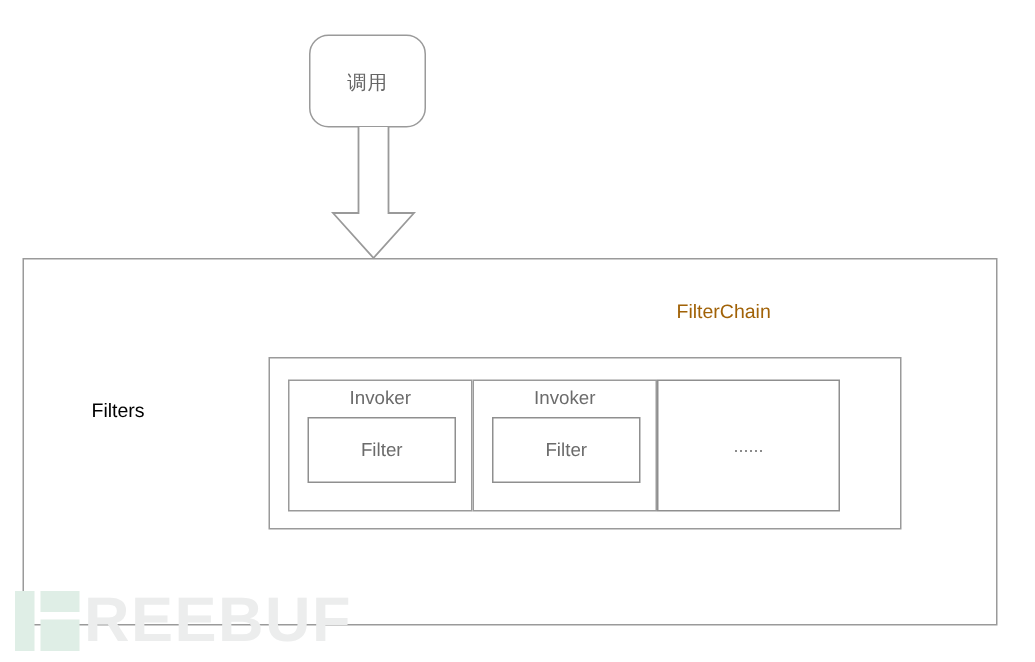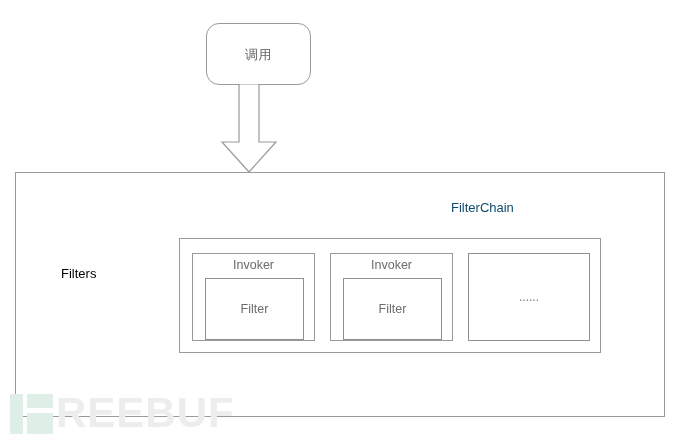--- a/index.html
+++ b/index.html
@@ -21,21 +21,21 @@
     inset: 0;
     width: 690px;
     height: 441px;
   }
 
   
   .call-box {
     position: absolute;
     left: 206px;
     top: 23px;
-    width: 105px;
+    width: 78px;
     height: 62px;
     border: 1px solid #9a9a9a;
     border-radius: 13px;
     background: #ffffff;
     box-sizing: border-box;
     display: flex;
     align-items: center;
     justify-content: center;
   }
   .call-box-label {
@@ -74,21 +74,21 @@
     top: 94px;
     font-size: 13px;
     color: #000000;
     line-height: 1;
   }
   .filterchain-label {
     position: absolute;
     left: 435px;
     top: 28px;
     font-size: 13px;
-    color: #0c4a6e;
+    color: #a16207;
     line-height: 1;
   }
 
   
   .chain-box {
     position: absolute;
     left: 163px;
     top: 65px;
     width: 422px;
     height: 115px;
@@ -97,21 +97,20 @@
     background: transparent;
   }
 
   .invoker-row {
     position: absolute;
     left: 12px;
     top: 14px;
     width: 398px;
     height: 88px;
     display: flex;
-    gap: 15px;
   }
 
   
   .invoker {
     position: relative;
     width: 123px;
     height: 88px;
     border: 1px solid #9a9a9a;
     box-sizing: border-box;
     background: #ffffff;
@@ -124,21 +123,21 @@
     text-align: center;
     font-size: 12.5px;
     color: #6b6b6b;
     line-height: 1.1;
   }
   .filter-inner {
     position: absolute;
     left: 12px;
     top: 24px;
     width: 99px;
-    height: 62px;
+    height: 44px;
     border: 1px solid #8f8f8f;
     box-sizing: border-box;
     background: #ffffff;
     display: flex;
     align-items: center;
     justify-content: center;
   }
   .filter-inner-label {
     font-size: 12.5px;
     color: #6b6b6b;

